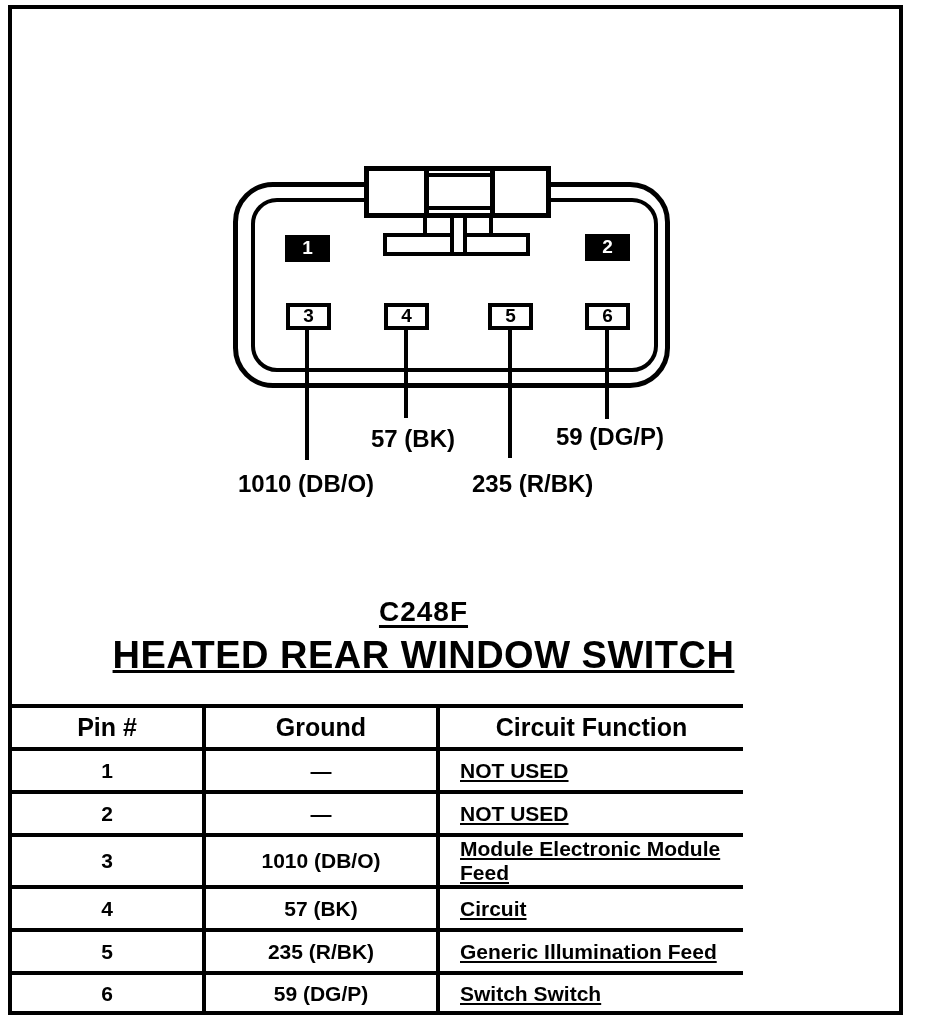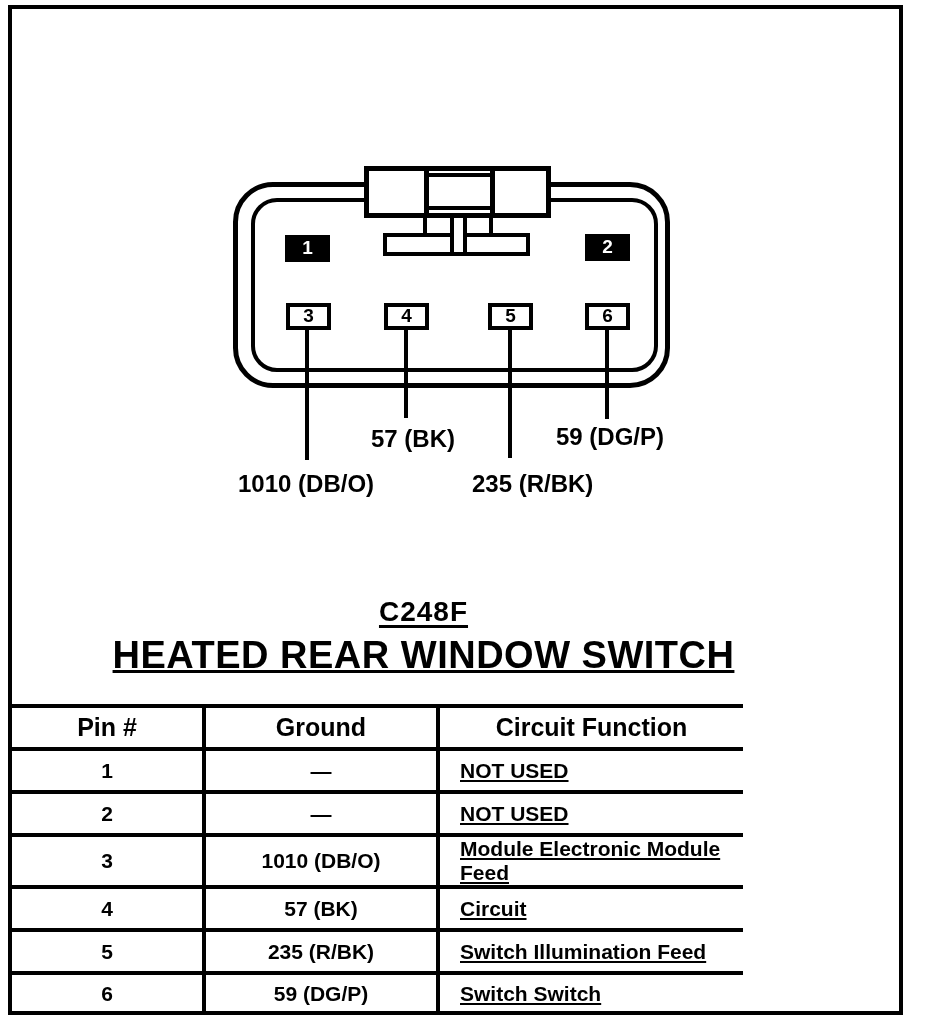--- a/index.html
+++ b/index.html
@@ -184,21 +184,21 @@
       <td class="c-func">Module Electronic Module Feed</td>
     </tr>
     <tr>
       <td class="c-pin">4</td>
       <td class="c-circuit">57 (BK)</td>
       <td class="c-func">Circuit</td>
     </tr>
     <tr>
       <td class="c-pin">5</td>
       <td class="c-circuit">235 (R/BK)</td>
-      <td class="c-func">Switch Illumination Feed</td>
+      <td class="c-func">Generic Illumination Feed</td>
     </tr>
     <tr>
       <td class="c-pin">6</td>
       <td class="c-circuit">59 (DG/P)</td>
       <td class="c-func">Switch Switch</td>
     </tr>
   </tbody>
     </table>
 </div>
 

